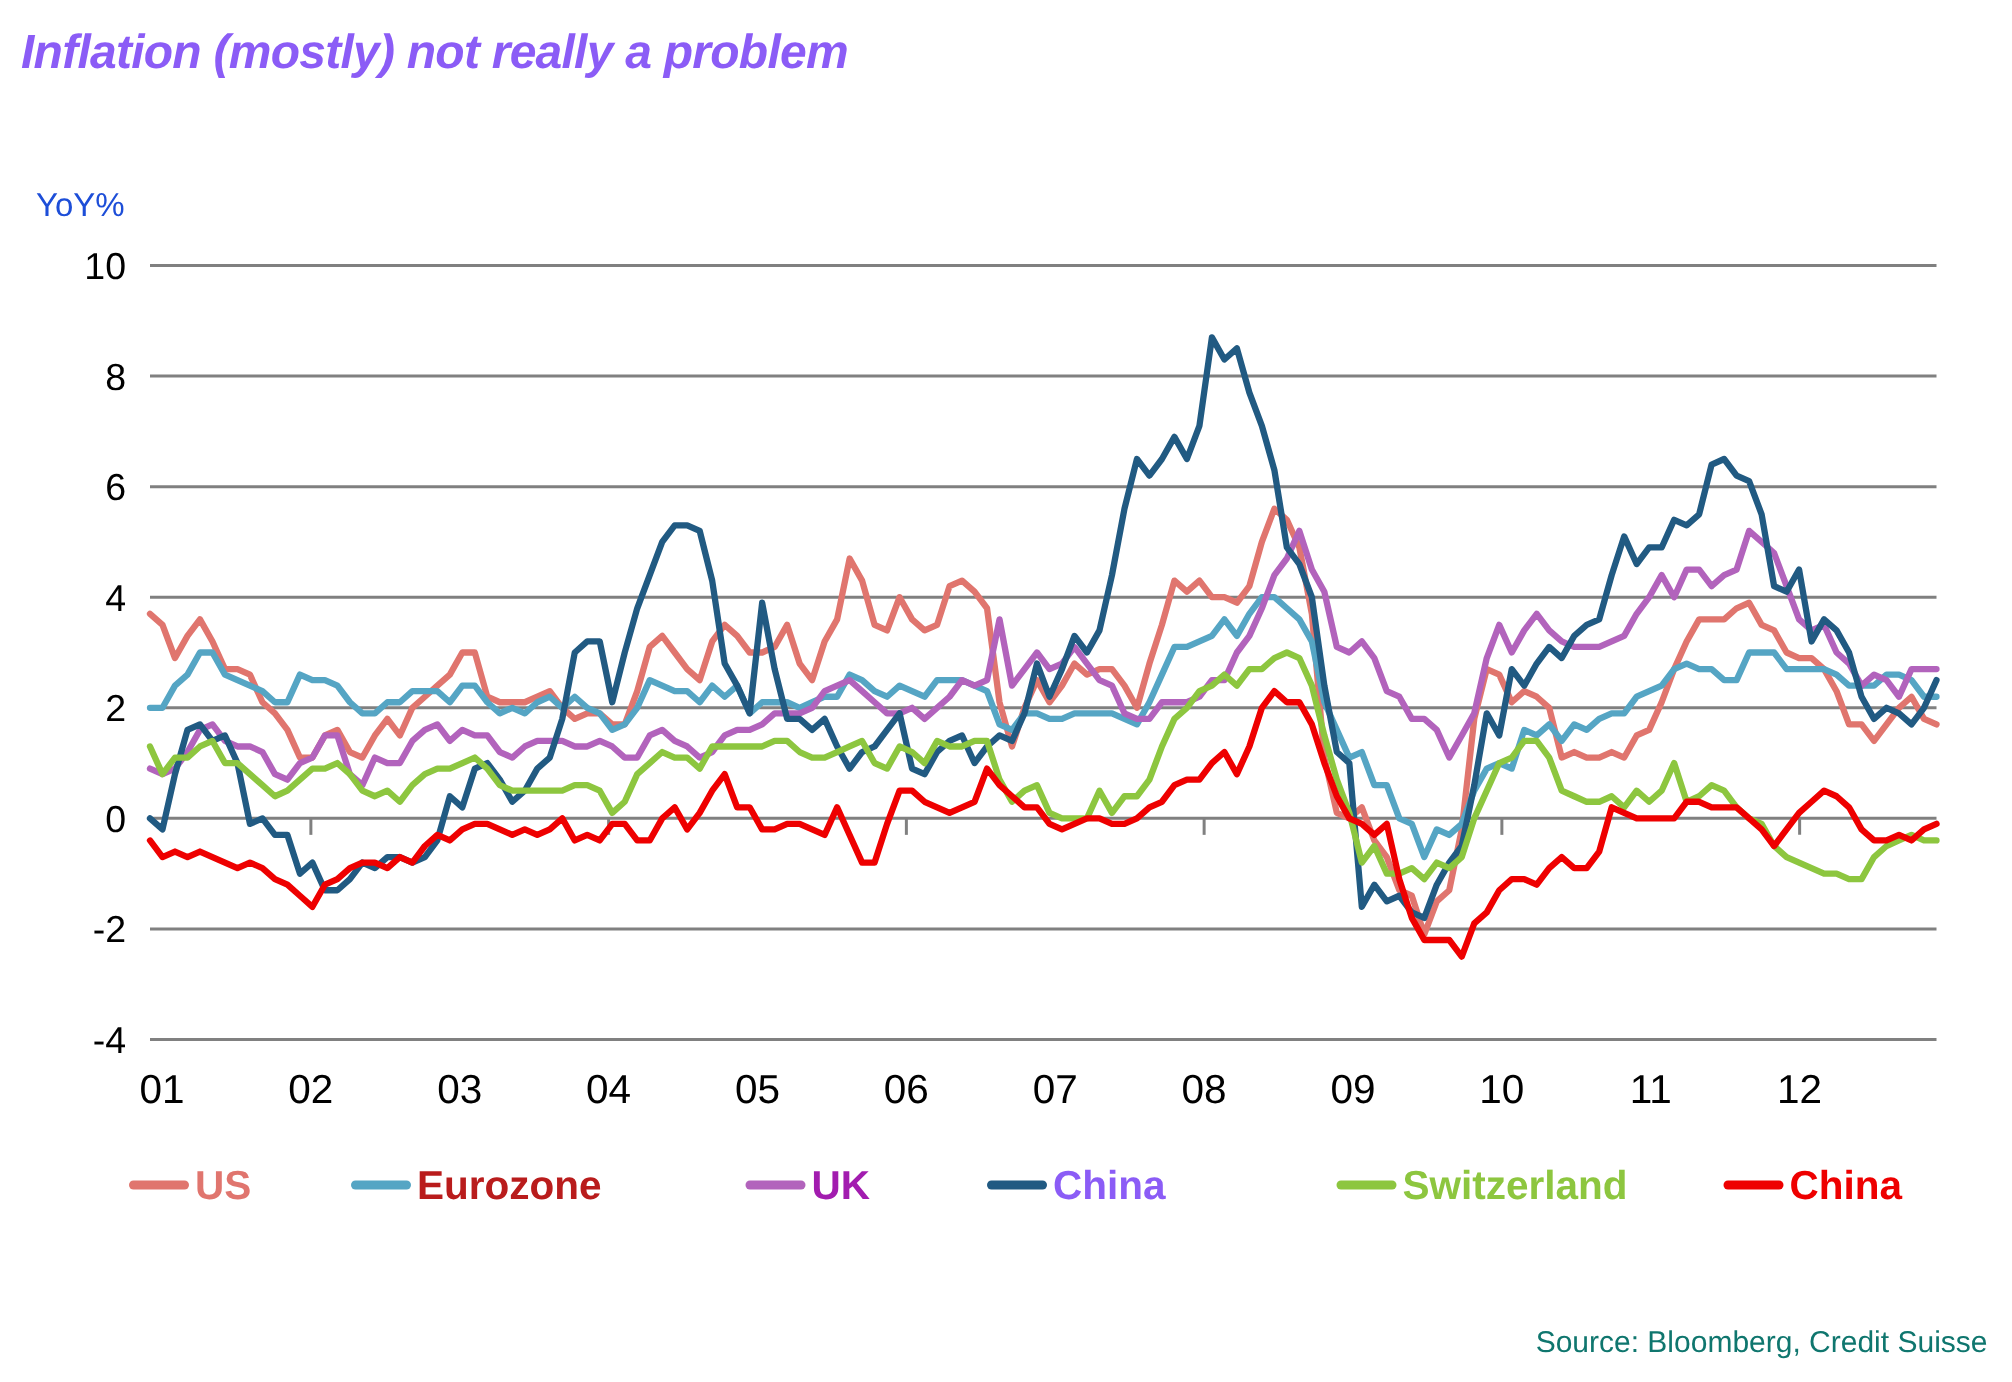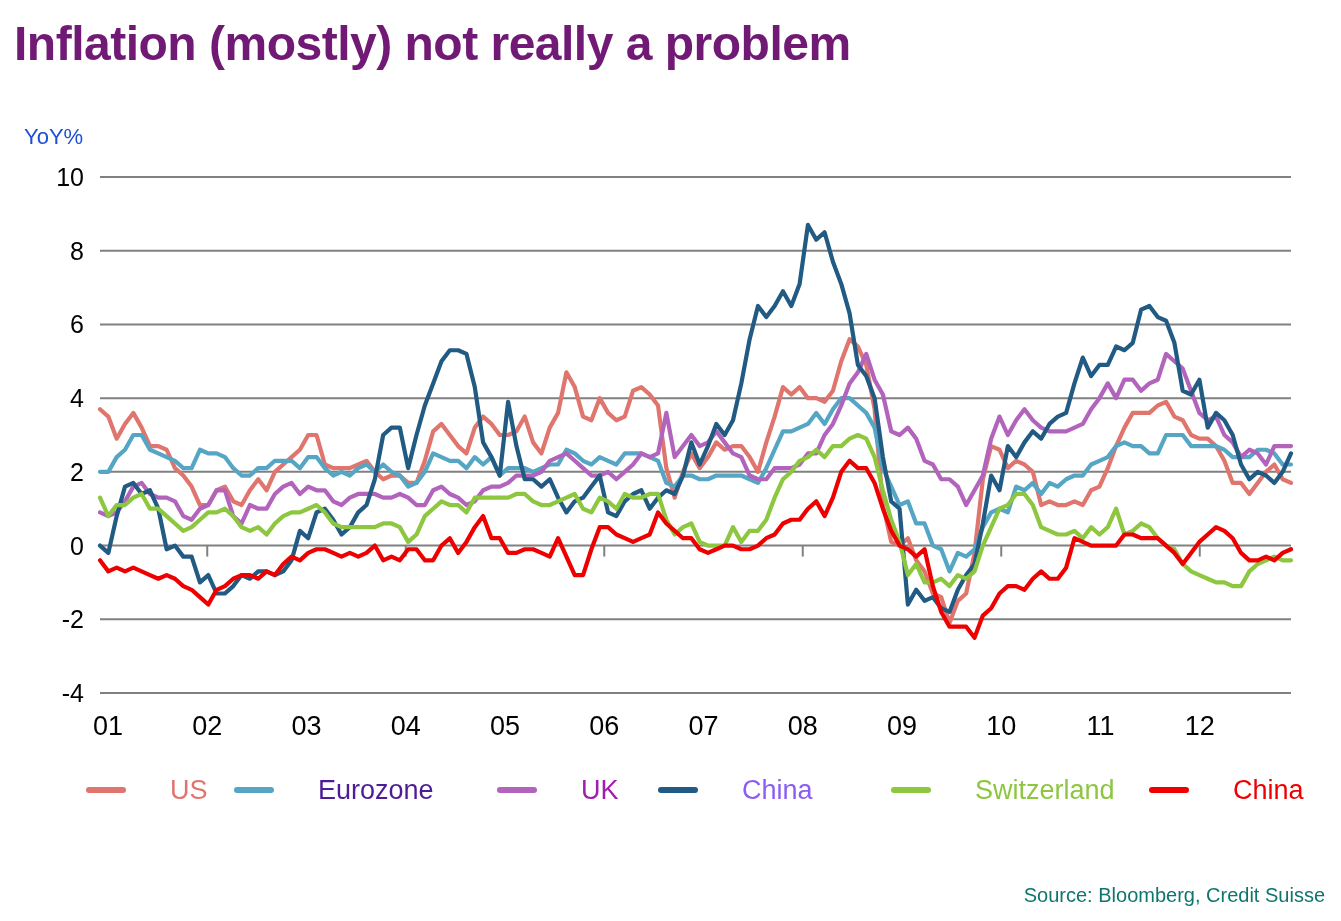--- a/index.html
+++ b/index.html
@@ -13,25 +13,26 @@
     height: 921px;
     position: relative;
     font-family: "Liberation Sans", sans-serif;
     overflow: hidden;
   }
 
   #chart-title {
     position: absolute;
     left: 14px;
     top: 16px;
-    font-size: 48px;
+    font-size: 32px;
     font-weight: bold;
-    color: #701a75;
+    color: #8b5cf6;
     letter-spacing: -0.5px;
     white-space: nowrap;
+    font-style: italic;
   }
 
   #y-axis-unit {
     position: absolute;
     left: 24px;
     top: 124px;
     font-size: 22px;
     color: #1d4ed8;
   }
 
@@ -93,23 +94,22 @@
   }
   .legend-swatch {
     width: 40px;
     height: 6px;
     border-radius: 3px;
     margin-right: 4px;
     flex: 0 0 auto;
   }
   .legend-label {
     font-size: 27px;
-    font-weight: normal;
+    font-weight: bold;
     line-height: 1;
-    margin-left: 40px;
   }
 
   #source-note {
     position: absolute;
     right: 16px;
     bottom: 14px;
     font-size: 20px;
     color: #0f766e;
     white-space: nowrap;
   }
@@ -175,21 +175,21 @@
   </svg>
 </div>
 
 <div id="legend">
     <div class="legend-item" style="left: 0px;">
       <span class="legend-swatch" style="background: rgb(224, 117, 110);"></span>
       <span class="legend-label" style="color: rgb(224, 117, 110);">US</span>
     </div>
     <div class="legend-item" style="left: 148px;">
       <span class="legend-swatch" style="background: rgb(85, 165, 196);"></span>
-      <span class="legend-label" style="color: #4c1d95;">Eurozone</span>
+      <span class="legend-label" style="color: #b91c1c;">Eurozone</span>
     </div>
     <div class="legend-item" style="left: 411px;">
       <span class="legend-swatch" style="background: rgb(178, 99, 188);"></span>
       <span class="legend-label" style="color: #a21caf;">UK</span>
     </div>
     <div class="legend-item" style="left: 572px;">
       <span class="legend-swatch" style="background: rgb(33, 90, 130);"></span>
       <span class="legend-label" style="color: #8b5cf6;">China</span>
     </div>
     <div class="legend-item" style="left: 805px;">

